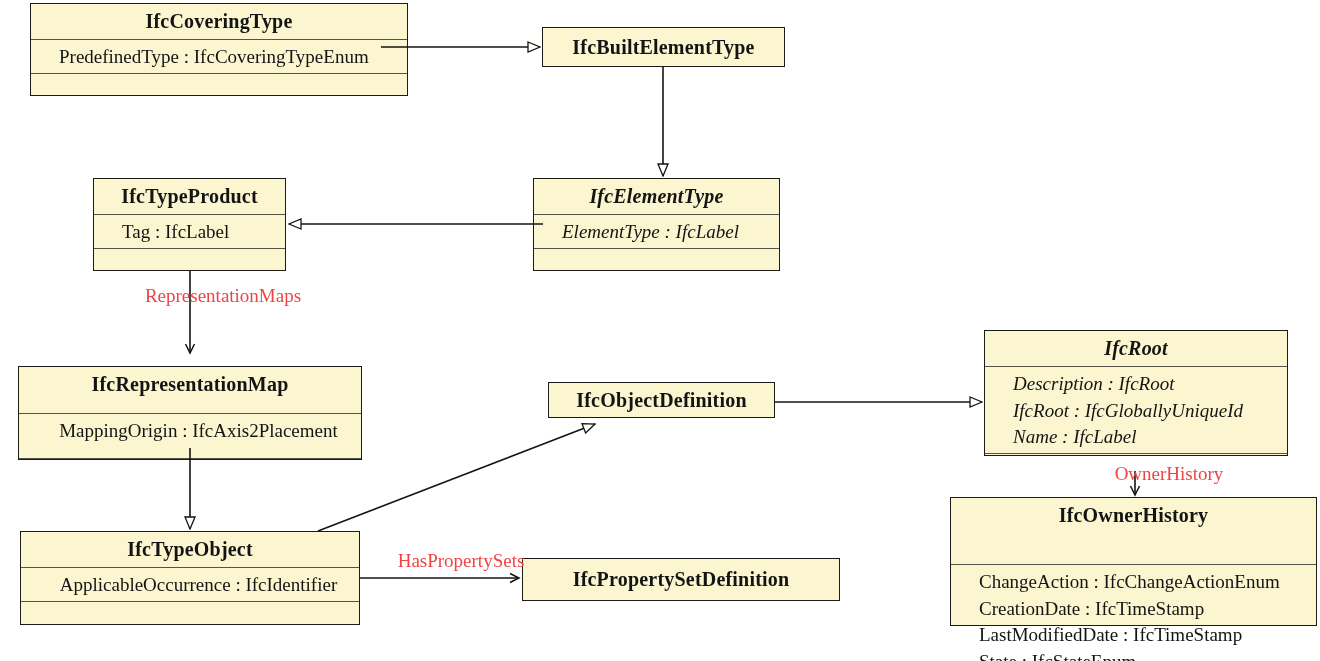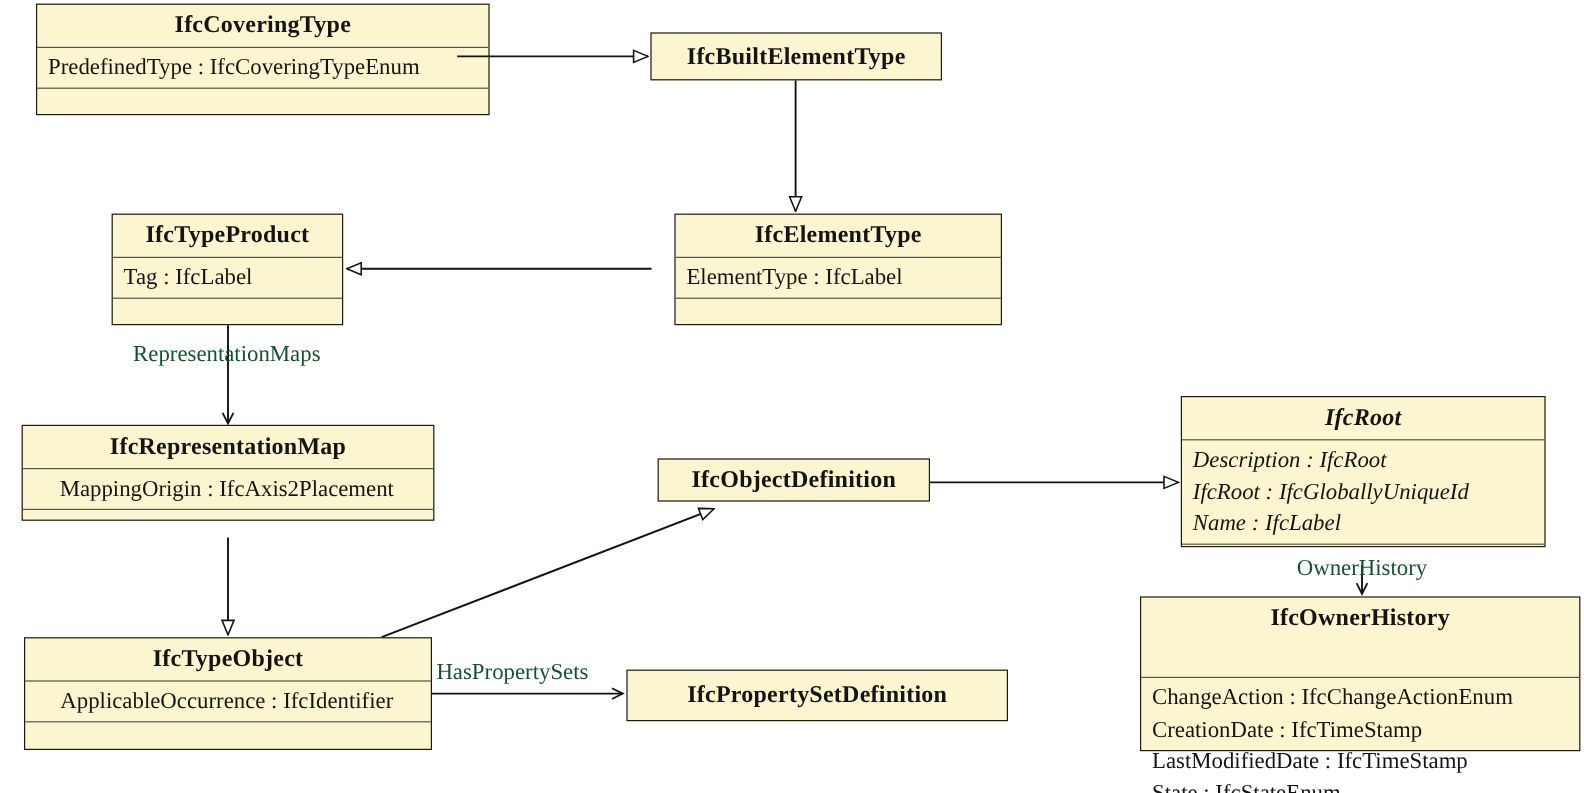--- a/index.html
+++ b/index.html
@@ -25,41 +25,42 @@
     height:35px;
     display:flex;align-items:center;justify-content:center;
     font-weight:bold;
     font-size:20px;
     letter-spacing:0.2px;
     white-space:nowrap;
   }
   .uml-class.single .uml-title{height:auto;flex:1;}
   .uml-attrs{
     border-top:1px solid var(--divider,#55544A);
-    padding:4px 11px 2px 9px;
+    padding:4px 11px 2px 28px;
     font-size:19px;
   }
   .uml-attr{line-height:26.5px;white-space:nowrap;}
   .uml-empty{
     border-top:1px solid var(--divider,#55544A);
     flex:1 1 auto;
     min-height:12px;
   }
   #edges{
     position:absolute;left:0;top:0;z-index:3;
     pointer-events:none;
   }
   #edges line{stroke:#15150F;stroke-width:1.6;}
   .edge-label{
     position:absolute;
     transform:translate(-50%,-50%);
     font-size:19px;
     white-space:nowrap;
-    color:#14532d;
+    color:#ef4444;
     z-index:4;
+    margin-left:34px;
   }
 </style>
 </head>
 <body>
 
 <div id="stage">
 
   <svg id="edges" width="1320" height="661">
     <defs>
       <marker id="mTri" viewBox="0 0 14 12" refX="13" refY="6" markerWidth="14" markerHeight="12" markerUnits="userSpaceOnUse" orient="auto">
@@ -93,29 +94,29 @@
   </div>
 
   <div class="uml-class" style="left:93px;top:178px;width:193px;height:93px;">
     <div class="uml-title">IfcTypeProduct</div>
     <div class="uml-attrs">
       <div class="uml-attr">Tag : IfcLabel</div>
     </div>
     <div class="uml-empty"></div>
   </div>
 
-  <div class="uml-class" style="left:562px;top:178px;width:273px;height:93px;">
+  <div class="uml-class" style="left:533px;top:178px;width:247px;height:93px;font-style:italic;">
     <div class="uml-title">IfcElementType</div>
     <div class="uml-attrs">
       <div class="uml-attr" style="text-align:left">ElementType : IfcLabel</div>
     </div>
     <div class="uml-empty"></div>
   </div>
 
-  <div class="uml-class" style="left:18px;top:354px;width:344px;height:80px;">
+  <div class="uml-class" style="left:18px;top:366px;width:344px;height:94px;gap:11px;">
     <div class="uml-title">IfcRepresentationMap</div>
     <div class="uml-attrs">
       <div class="uml-attr" style="text-align:center">MappingOrigin : IfcAxis2Placement</div>
     </div>
     <div class="uml-empty"></div>
   </div>
 
   <div class="uml-class single" style="left:548px;top:382px;width:227px;height:36px;">
     <div class="uml-title">IfcObjectDefinition</div>
   </div>

